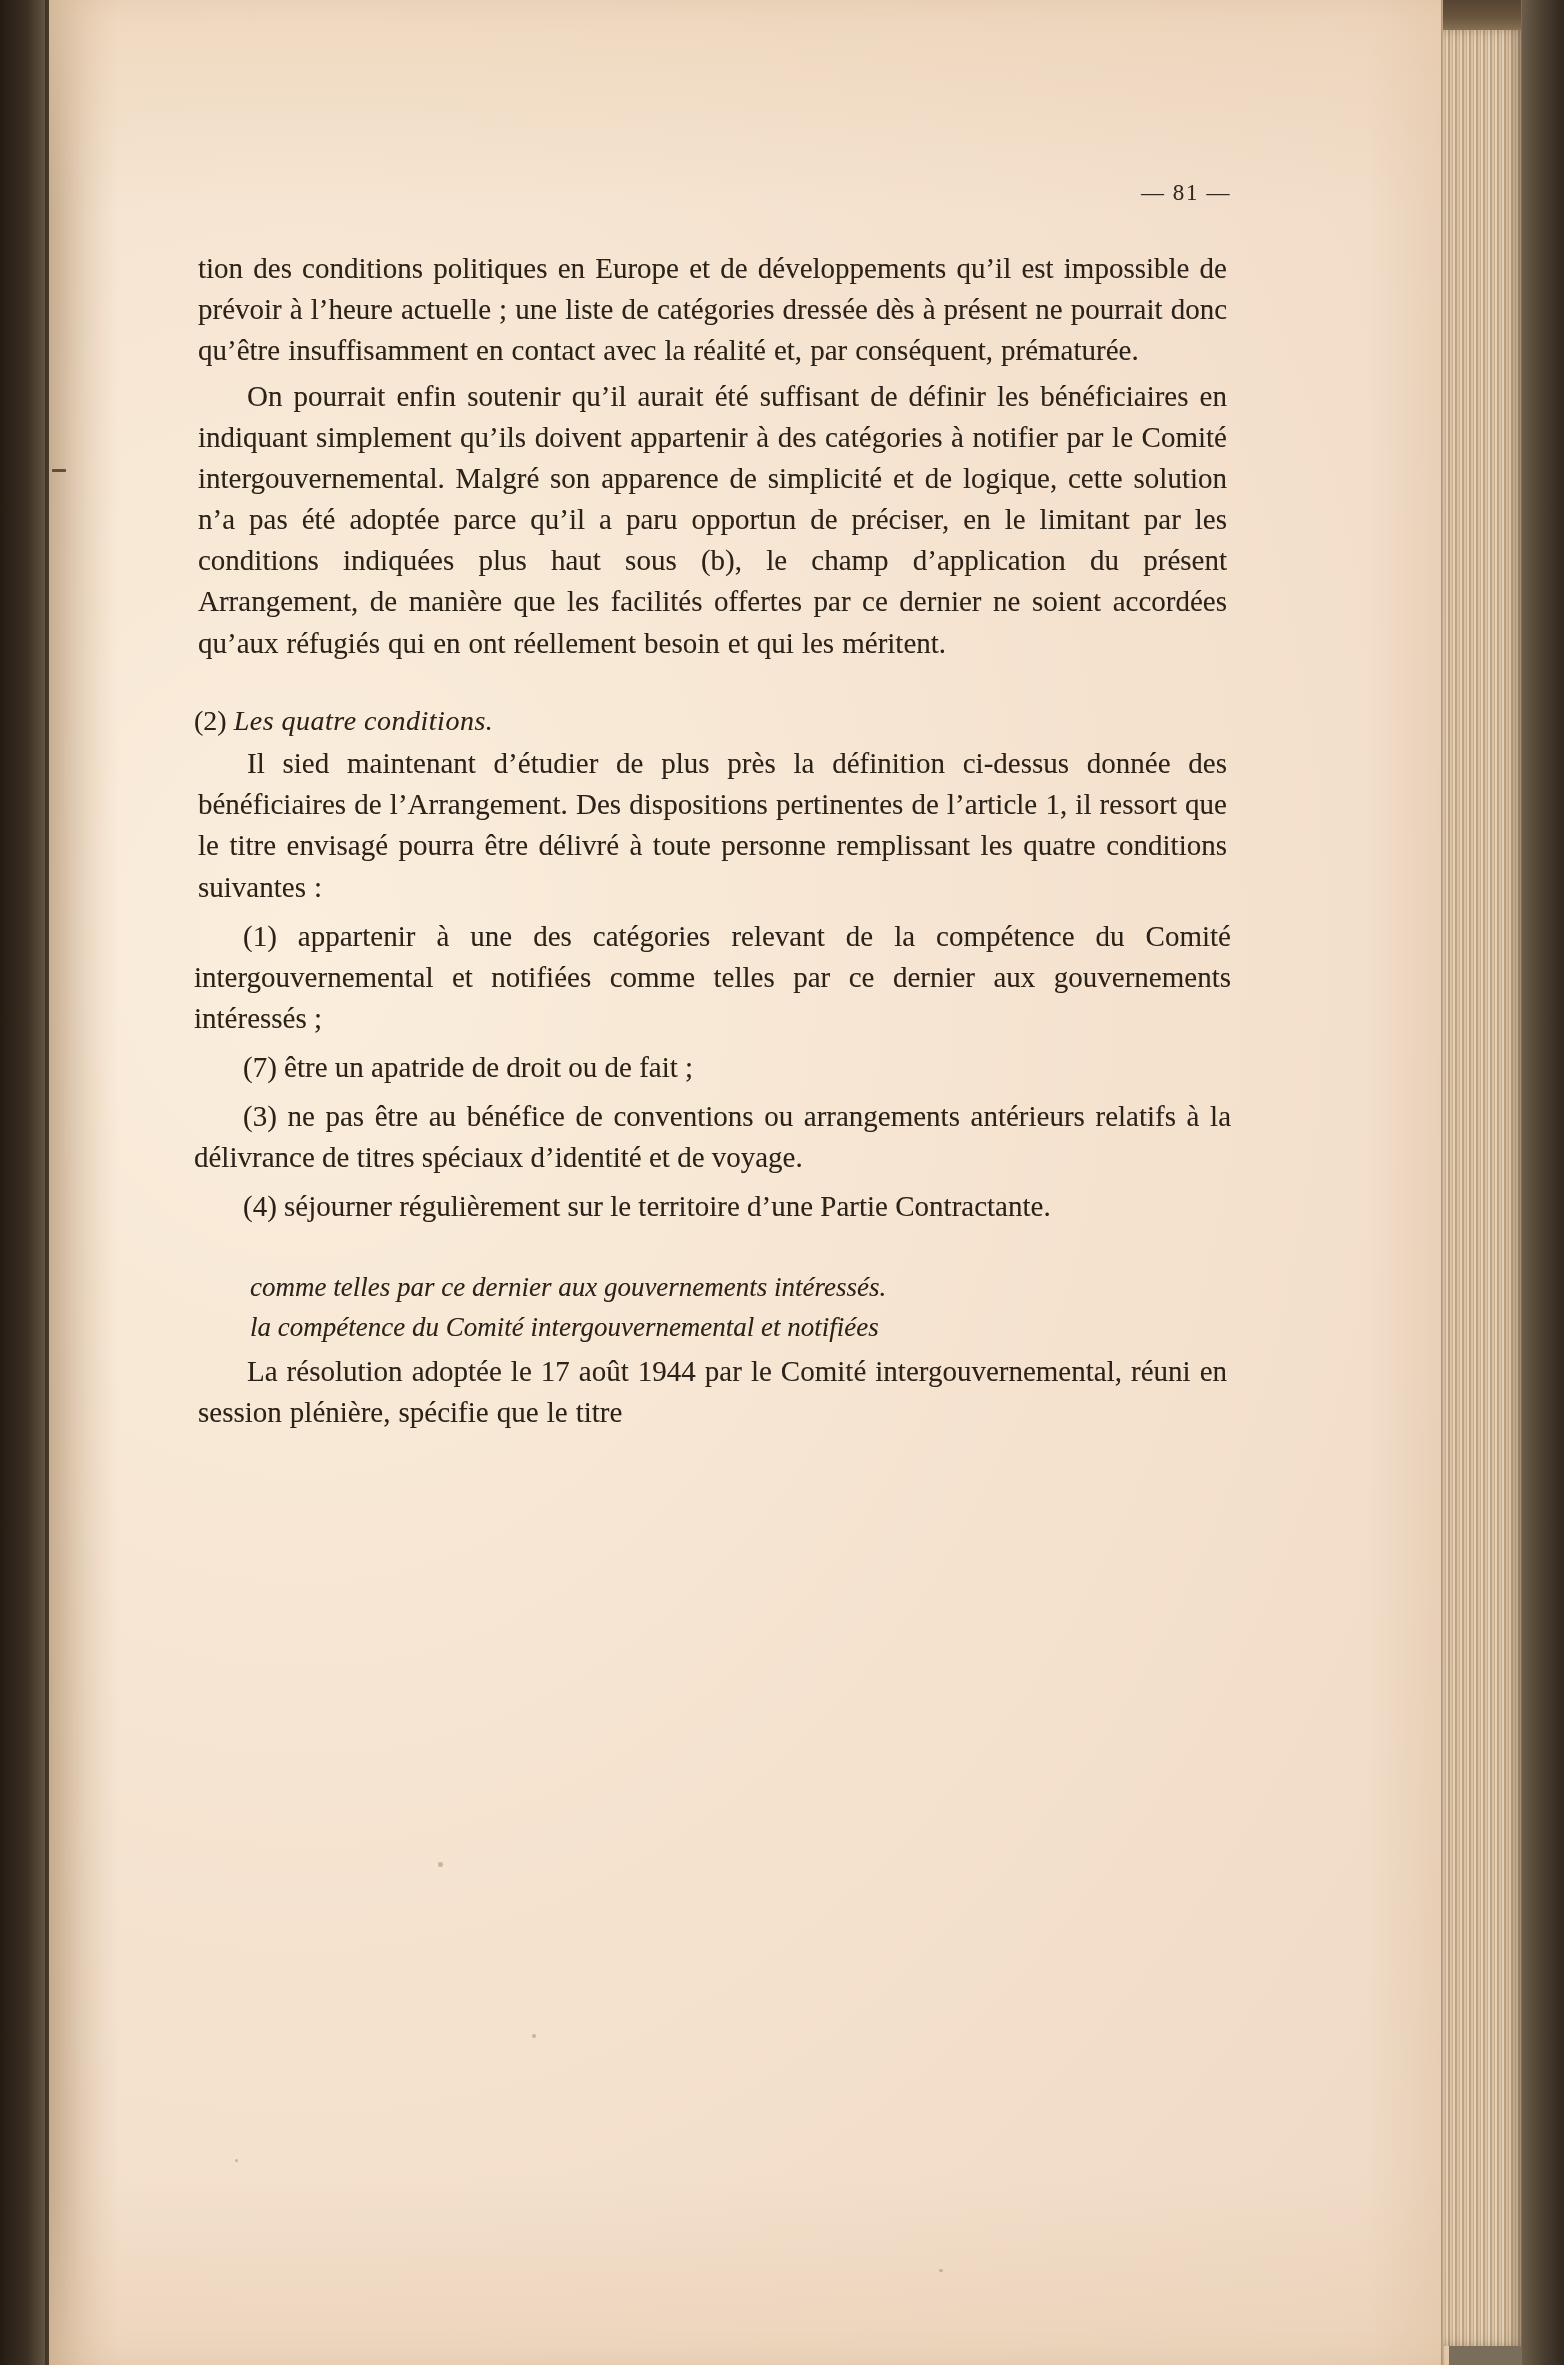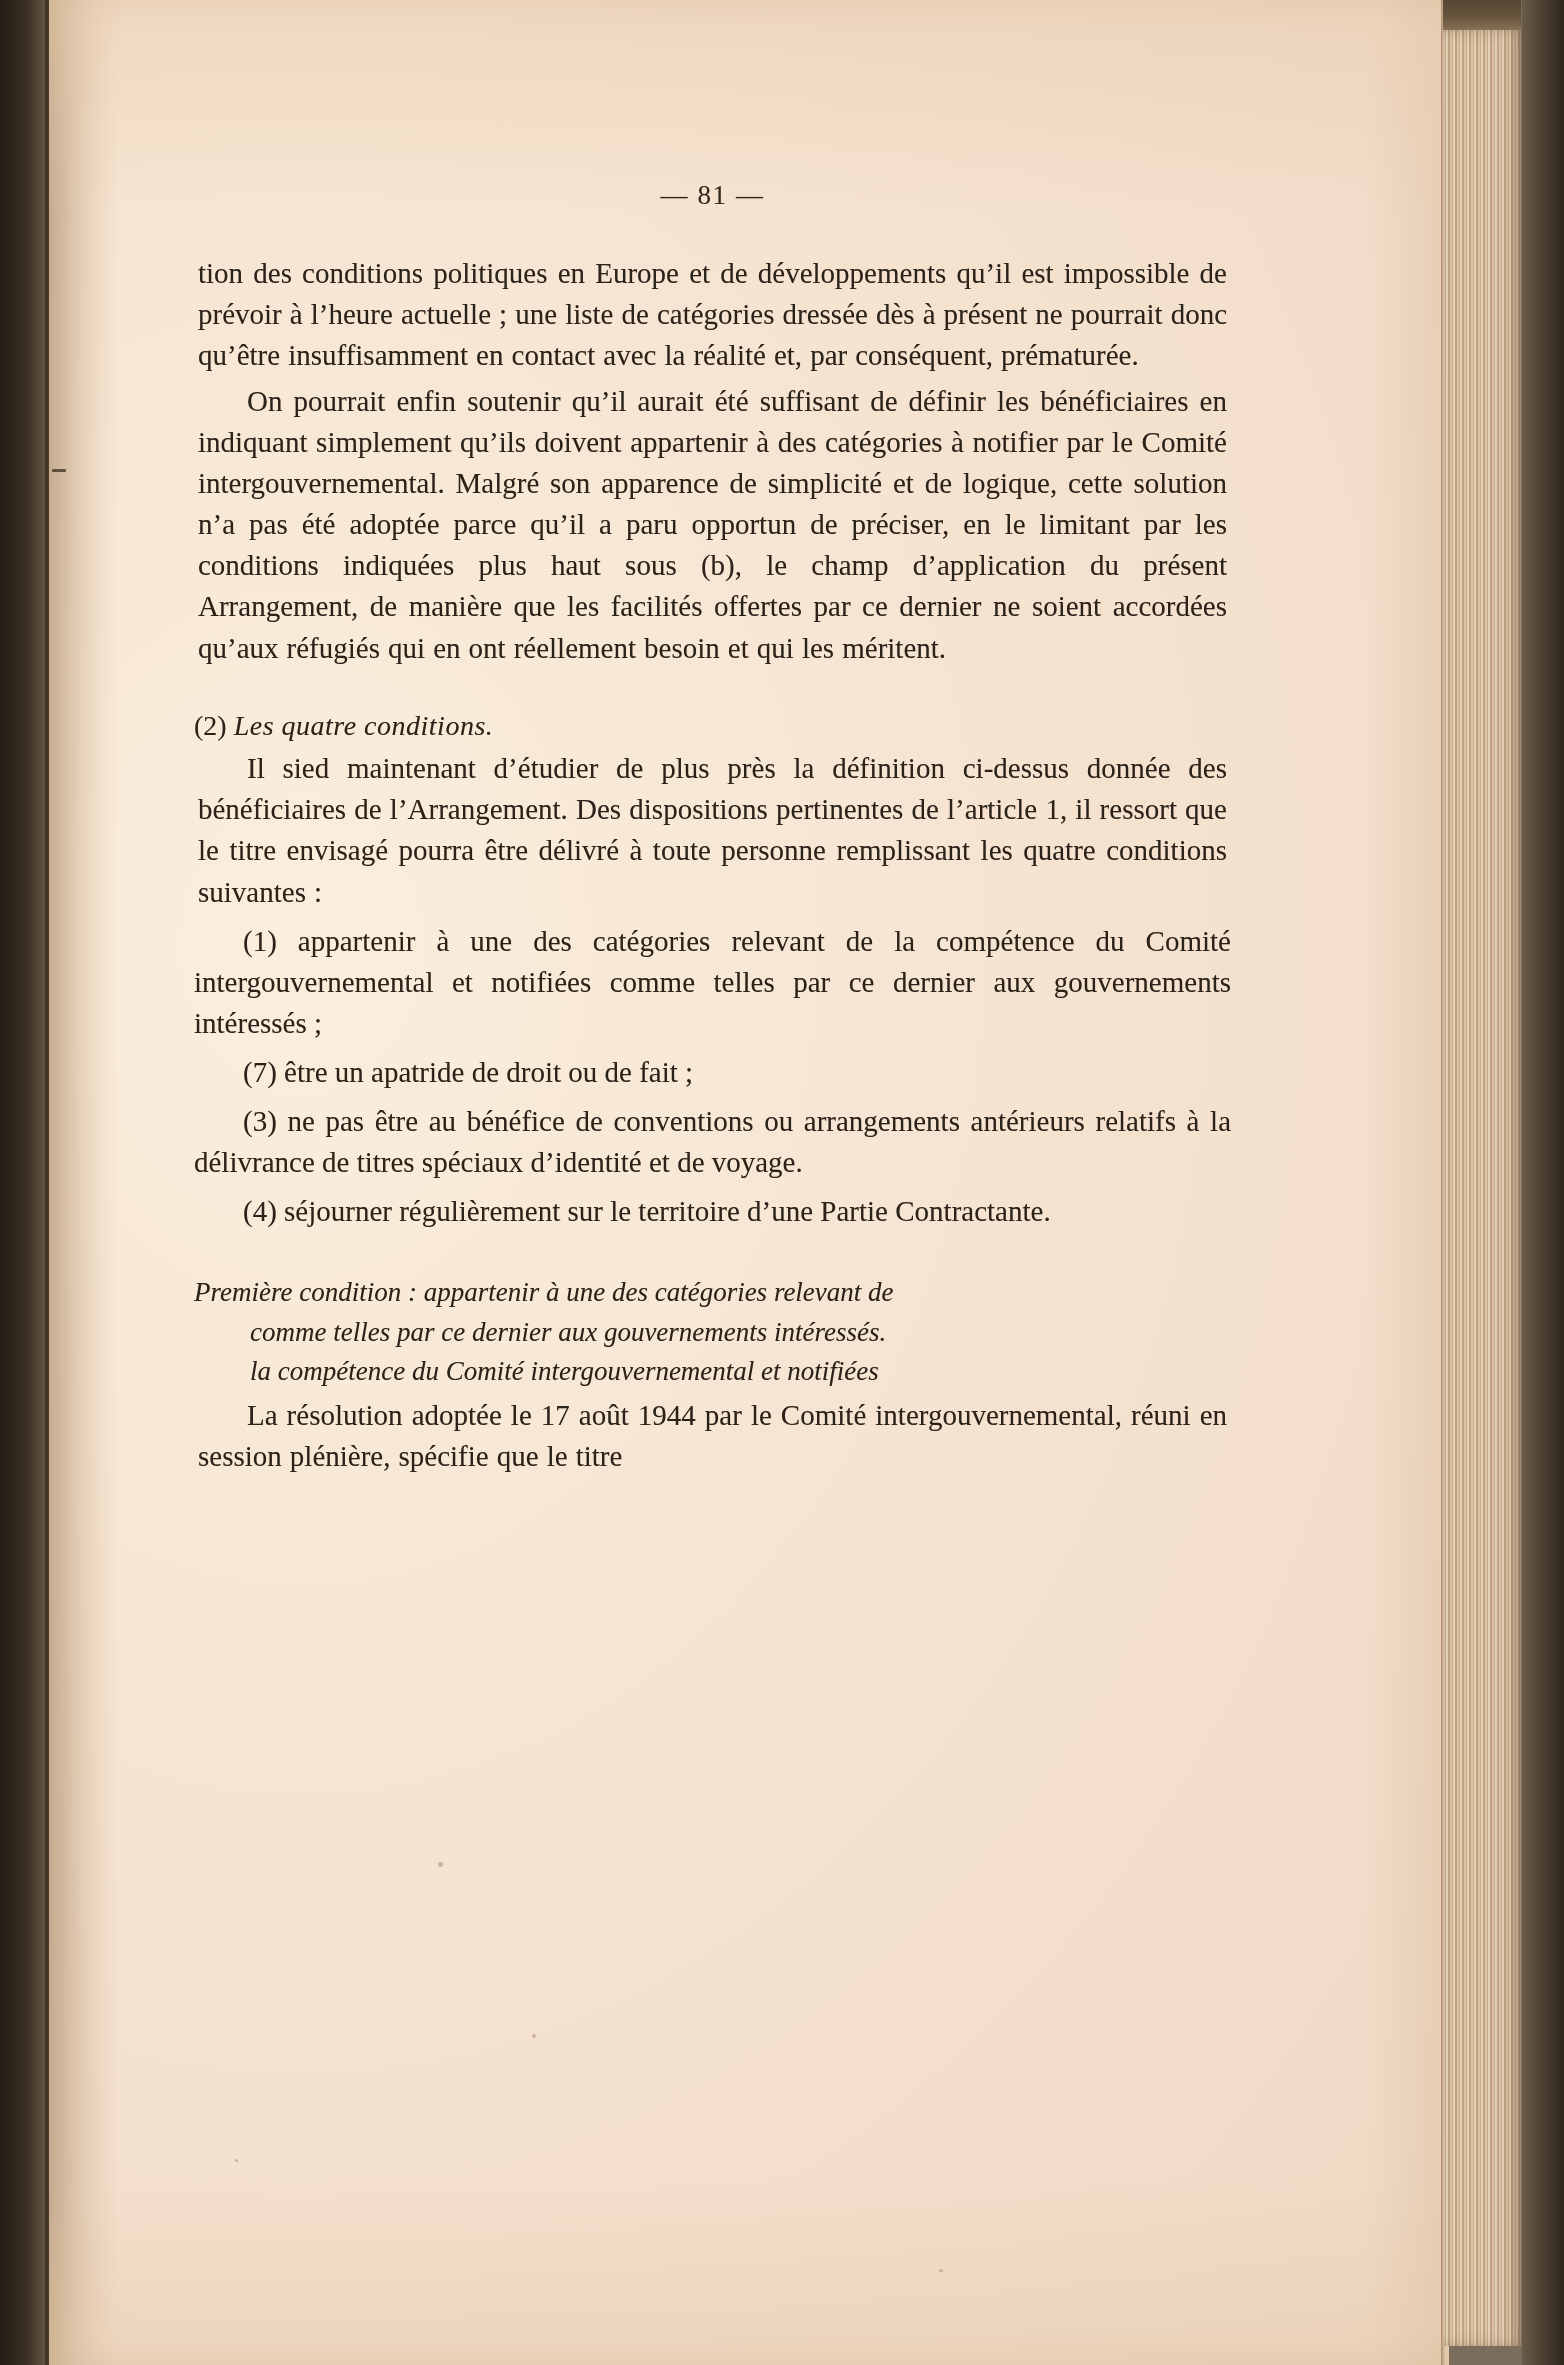--- a/index.html
+++ b/index.html
@@ -100,22 +100,22 @@
 
   
   .textblock {
     position: absolute;
     left: 145px;
     top: 180px;
     width: 1037px;
     color: #2a2119;
   }
   .folio {
-    text-align: center;
-    font-size: 27px;
+    text-align: right;
+    font-size: 23px;
     letter-spacing: 1.6px;
     margin: 0 0 42px 0;
     color: #33291f;
   }
   p.body {
     margin: 4px;
     font-size: 29px;
     line-height: 1.42;
     text-align: justify;
     text-justify: inter-word;
@@ -188,21 +188,20 @@
       </div>
 
       <p class="body indent">Il sied maintenant d’étudier de plus près la définition ci-dessus donnée des bénéficiaires de l’Arrangement. Des dispositions pertinentes de l’article 1, il ressort que le titre envisagé pourra être délivré à toute personne remplissant les quatre conditions suivantes :</p>
 
       <p class="numbered">(1) appartenir à une des catégories relevant de la compétence du Comité intergouvernemental et notifiées comme telles par ce dernier aux gouvernements intéressés ;</p>
       <p class="numbered">(7) être un apatride de droit ou de fait ;</p>
       <p class="numbered">(3) ne pas être au bénéfice de conventions ou arrangements antérieurs relatifs à la délivrance de titres spéciaux d’identité et de voyage.</p>
       <p class="numbered">(4) séjourner régulièrement sur le territoire d’une Partie Contractante.</p>
 
       <div class="cond-head">
-        <span class="firstline">Première condition : appartenir à une des catégories relevant de</span>
         <span class="hang">comme telles par ce dernier aux gouvernements intéressés.</span>
         <span class="hang">la compétence du Comité intergouvernemental et notifiées</span>
       </div>
 
       <p class="body indent final">La résolution adoptée le 17 août 1944 par le Comité intergouvernemental, réuni en session plénière, spécifie que le titre</p>
 
     </div>
   </div>
 
   <div class="tick-mark"></div>

